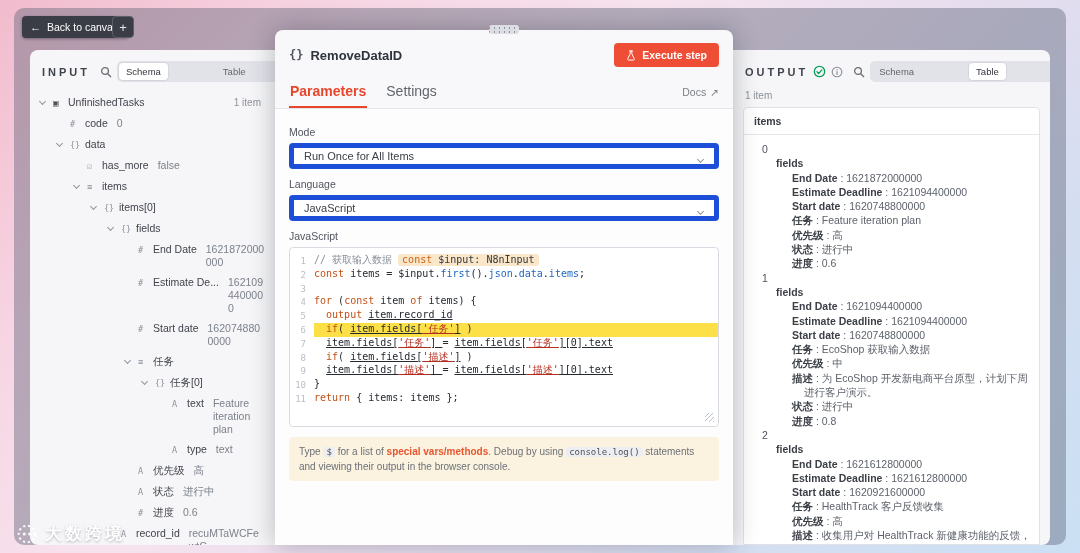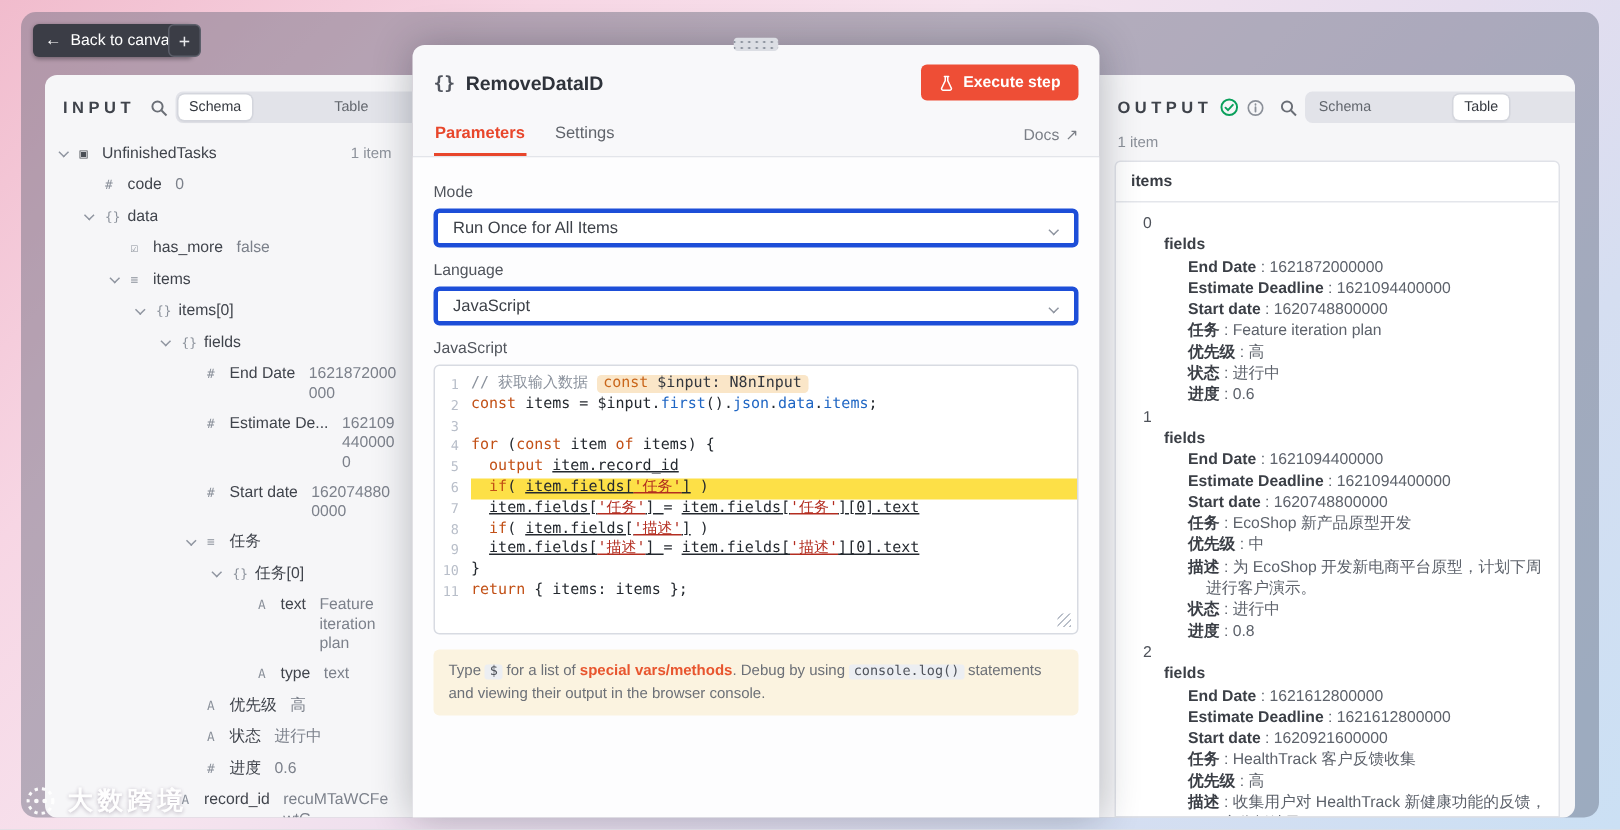--- a/index.html
+++ b/index.html
@@ -56,26 +56,26 @@
   .t-meta { margin-left:auto; color:#8d929b; font-size:10px; padding-right:4px; flex:none; }
 
   
   .node-header { padding:13px 14px 0; flex:none; }
   .node-title-row { display:flex; align-items:center; gap:7px; }
   .braces-icon { font-family:"DejaVu Sans Mono",monospace; font-weight:bold; font-size:12px; color:#51555e; }
   .node-title { font-size:13px; font-weight:bold; color:#2f333b; }
   .execute-btn { margin-left:auto; display:flex; align-items:flex-end; gap:6px; background:#ee4e36; color:#fff;
     font-size:10.5px; font-weight:bold; padding:6px 12px; border-radius:4px; border:none; cursor:pointer; font-family:inherit; }
   .node-tabs { display:flex; align-items:center; margin-top:8px; padding:0 14px; border-bottom:1px solid #e3e5ea; flex:none; }
-  .tab { font-size:11px; color:#61656c; padding:8px 1px 9px; margin-right:18px; cursor:pointer; }
+  .tab { font-size:14px; color:#61656c; padding:8px 1px 9px; margin-right:18px; cursor:pointer; }
   .tab.active { color:#e8462b; font-weight:bold; box-shadow:inset 0 -2px 0 #e8462b; }
   .docs-link { margin-left:auto; font-size:10.5px; color:#7b7f87; display:flex; align-items:center; gap:4px; cursor:pointer; }
   .node-body { flex:1; overflow:hidden; padding:8px 14px 0; background:#fdfdfe; }
   .f-label { font-size:10.5px; color:#51555d; margin:9px 0 5px; }
-  .select { position:relative; height:26px; background:#fff; border:3px solid #1d4ed8; border-radius:4px;
+  .select { position:relative; height:26px; background:#fff; border:5px solid #1d4ed8; border-radius:4px;
     display:flex; align-items:center; padding:0 24px 0 10px; font-size:11px; color:#3c4047; cursor:pointer; }
   .select .chev { position:absolute; right:11px; top:9px; }
 
   
   .editor { border:1px solid #d8dbe2; border-radius:4px; background:#fff; position:relative;
     padding:6px 0 20px; font-family:"DejaVu Sans Mono",monospace; }
   .cm-line { display:flex; line-height:12.8px; font-size:10px; }
   .cm-gutter { width:24px; flex:none; text-align:right; padding-right:8px; color:#b8bec9; font-size:9px; padding-top:1px; }
   .cm-code { flex:1; white-space:pre; color:#24292f; }
   .cm-line.active .cm-code { background:#fde047; }
@@ -400,21 +400,21 @@
           <div class="o-row"><span class="o-key">Start date</span><span> : </span><span class="o-val">1620748800000</span></div>
           <div class="o-row"><span class="o-key">任务</span><span> : </span><span class="o-val">Feature iteration plan</span></div>
           <div class="o-row"><span class="o-key">优先级</span><span> : </span><span class="o-val">高</span></div>
           <div class="o-row"><span class="o-key">状态</span><span> : </span><span class="o-val">进行中</span></div>
           <div class="o-row"><span class="o-key">进度</span><span> : </span><span class="o-val">0.6</span></div>
           <div class="o-index">1</div>
           <div class="o-section">fields</div>
           <div class="o-row"><span class="o-key">End Date</span><span> : </span><span class="o-val">1621094400000</span></div>
           <div class="o-row"><span class="o-key">Estimate Deadline</span><span> : </span><span class="o-val">1621094400000</span></div>
           <div class="o-row"><span class="o-key">Start date</span><span> : </span><span class="o-val">1620748800000</span></div>
-          <div class="o-row"><span class="o-key">任务</span><span> : </span><span class="o-val">EcoShop 新产品原型开发</span></div>
+          <div class="o-row"><span class="o-key">任务</span><span> : </span><span class="o-val">EcoShop 获取输入数据</span></div>
           <div class="o-row"><span class="o-key">优先级</span><span> : </span><span class="o-val">中</span></div>
           <div class="o-row"><span class="o-key">描述</span><span> : </span><span class="o-val">为 EcoShop 开发新电商平台原型，计划下周进行客户演示。</span></div>
           <div class="o-row"><span class="o-key">状态</span><span> : </span><span class="o-val">进行中</span></div>
           <div class="o-row"><span class="o-key">进度</span><span> : </span><span class="o-val">0.8</span></div>
           <div class="o-index">2</div>
           <div class="o-section">fields</div>
           <div class="o-row"><span class="o-key">End Date</span><span> : </span><span class="o-val">1621612800000</span></div>
           <div class="o-row"><span class="o-key">Estimate Deadline</span><span> : </span><span class="o-val">1621612800000</span></div>
           <div class="o-row"><span class="o-key">Start date</span><span> : </span><span class="o-val">1620921600000</span></div>
           <div class="o-row"><span class="o-key">任务</span><span> : </span><span class="o-val">HealthTrack 客户反馈收集</span></div>

